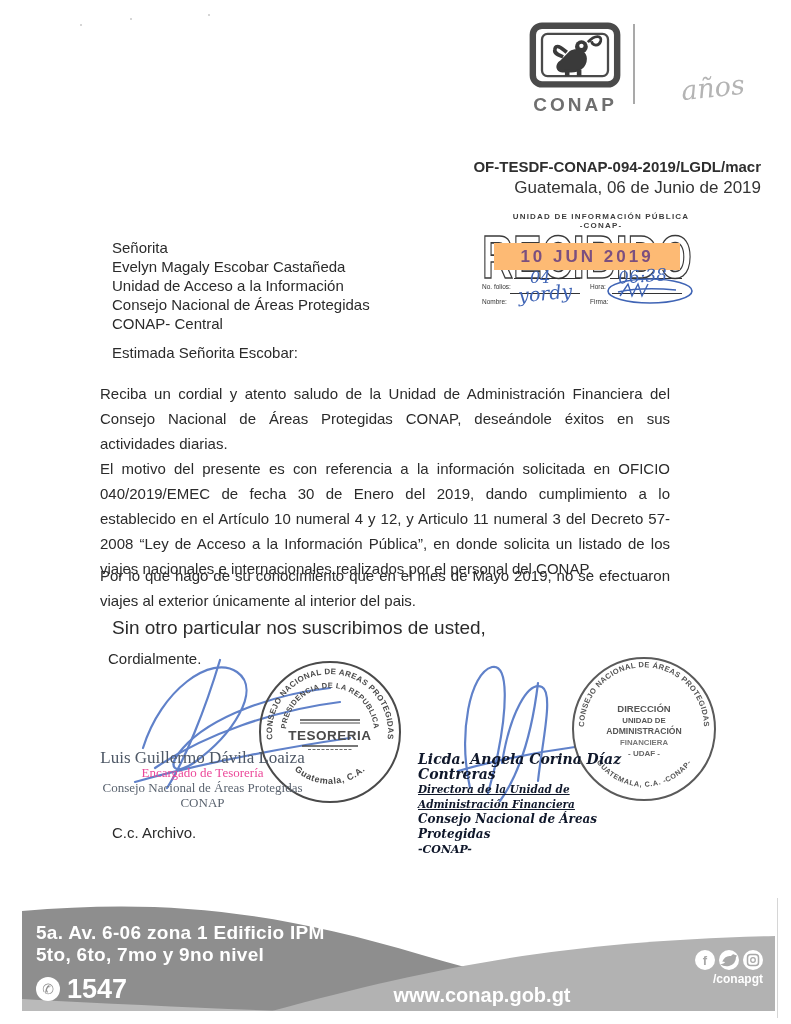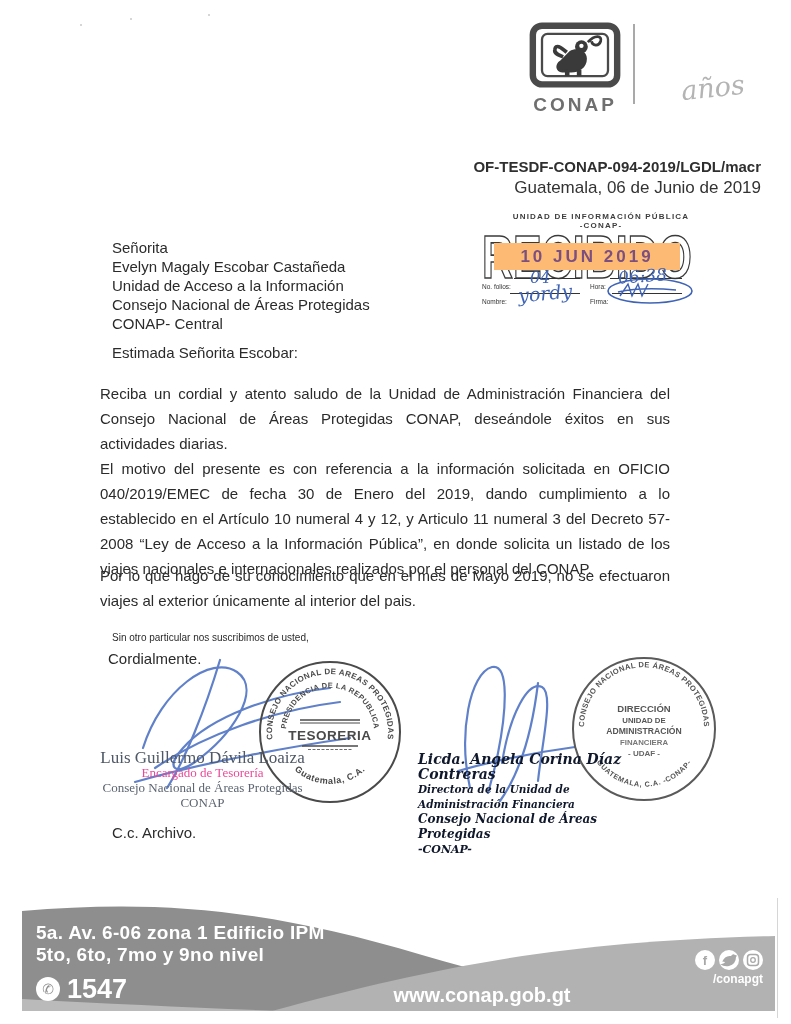--- a/index.html
+++ b/index.html
@@ -29,33 +29,33 @@
                 display:flex;align-items:center;justify-content:center;}
   .recv-date{color:#7b4f7f;font-size:17px;font-weight:bold;letter-spacing:3px;}
   .fld-label{position:absolute;font-size:6.5px;color:#333;}
   .fld-line{position:absolute;border-bottom:1.2px solid #333;}
   .hand{position:absolute;color:#3f64b5;font-family:"DejaVu Serif",serif;font-style:italic;}
 
   
   .recipient{top:238px;left:112px;font-size:15px;line-height:19px;}
   .salutation{top:344px;left:112px;font-size:15px;}
   .para{left:100px;width:570px;font-size:15px;line-height:25px;text-align:justify;}
-  .closing{top:632px;left:112px;font-size:10px;}
+  .closing{top:617px;left:112px;font-size:19px;}
   .signoff{top:650px;left:108px;font-size:15px;}
   .cc{top:824px;left:112px;font-size:15px;}
 
   
   .nameblk-left{top:750px;left:95px;width:215px;text-align:center;
      font-family:"Liberation Serif",serif;color:#5b6470;font-size:13px;line-height:15px;}
   .nameblk-left .nm{font-size:17px;color:#4e5866;}
   .nameblk-left .tt{color:#ec4899;}
   .nameblk-right{top:752px;left:418px;width:244px;text-align:left;
      font-family:"DejaVu Serif",serif;font-style:italic;color:#0f172a;line-height:15px;}
   .nameblk-right .nm{font-size:14px;font-weight:bold;}
-  .nameblk-right .tt{font-size:10.5px;font-weight:bold;}
+  .nameblk-right .tt{font-size:10.5px;font-weight:bold;text-decoration:underline;}
   .nameblk-right .og{font-size:12px;font-weight:bold;}
   .nameblk-right .o2{font-size:11px;font-weight:bold;}
 
   .edge-line{top:898px;right:13px;width:1px;height:120px;background:#d6d6d6;}
   .speck{width:2px;height:2px;border-radius:50%;background:#c9c9c9;position:absolute;}
 </style>
 </head>
 <body>
 
 <div class="page">

